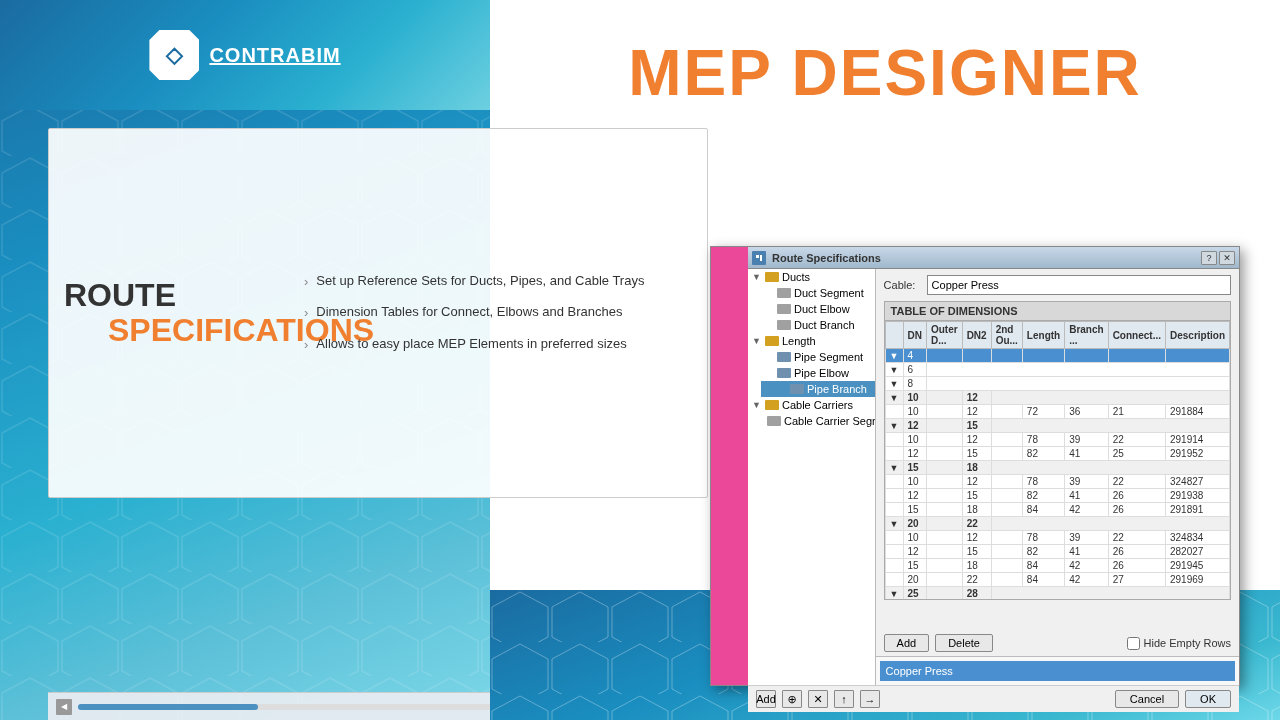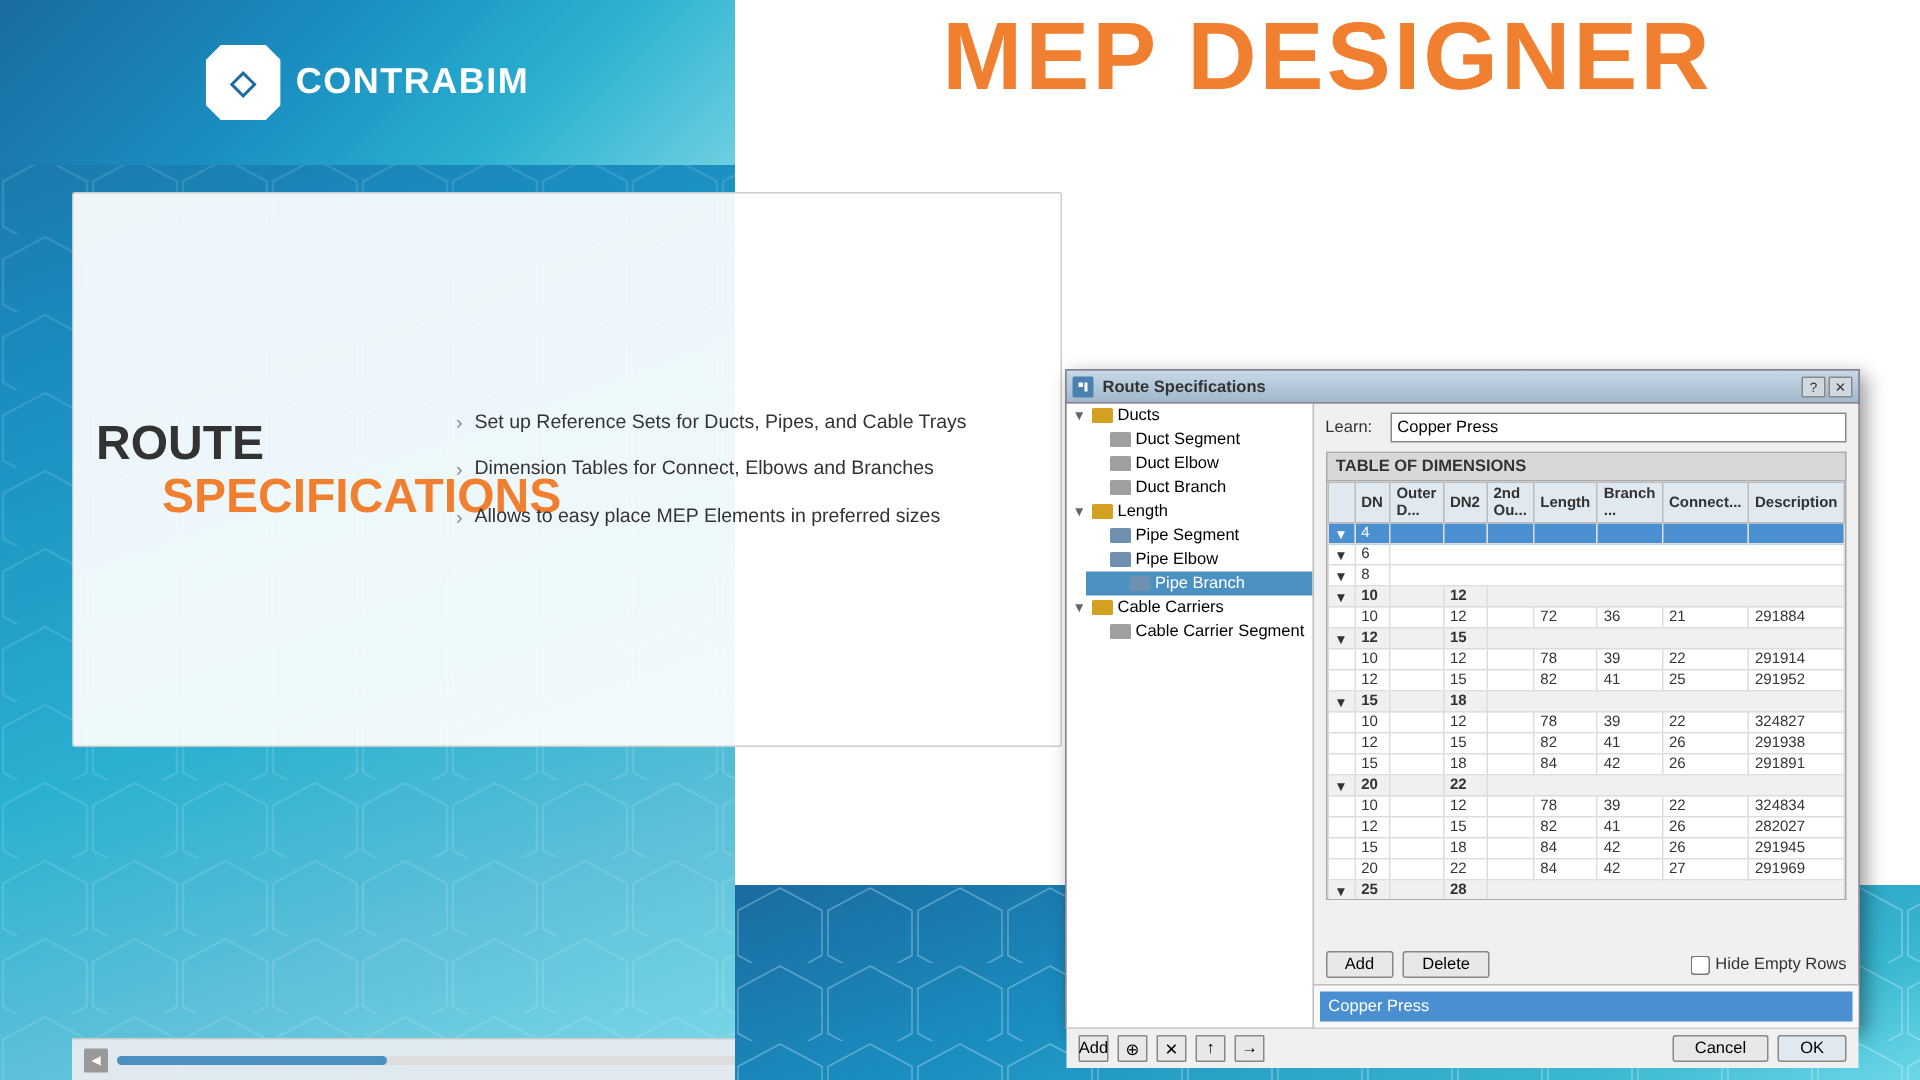--- a/index.html
+++ b/index.html
@@ -15,21 +15,21 @@
     .logo-icon {
       width: 50px; height: 50px;
       background: #fff;
       clip-path: polygon(20% 0%, 80% 0%, 100% 20%, 100% 80%, 80% 100%, 20% 100%, 0% 80%, 0% 20%);
       display: flex; align-items: center; justify-content: center;
     }
     .logo-inner {
       font-size: 22px; font-weight: 900; color: #1a6ba0;
     }
     .logo-text {
-      color: #fff; font-size: 24px; font-weight: 700; letter-spacing: 1px;
+      color: #fff; font-size: 20px; font-weight: 700; letter-spacing: 1px; text-decoration: underline;
     }
     .title-area {
       flex: 1;
       display: flex; align-items: center; justify-content: center;
     }
     .main-title {
       font-size: 64px; font-weight: 900; color: #f08030;
       letter-spacing: 2px;
     }
 
@@ -117,24 +117,25 @@
       bottom: 0; left: 490px;
       width: 790px; height: 130px;
       background: linear-gradient(160deg, #1a6ba0 0%, #1a8ec0 40%, #3ab8d0 80%, #6dd8e8 100%);
     }
 
     
     .dialog {
       position: absolute;
       top: 246px; left: 710px;
       width: 530px; height: 440px;
-      background: #4c1d95;
+      background: #ec4899;
       border: 1px solid #888;
       border-radius: 0;
       box-shadow: 4px 4px 12px rgba(0,0,0,0.4);
+      padding-left: 37px;
     }
     .dialog-titlebar {
       height: 22px;
       background: linear-gradient(180deg, #c8d8e8 0%, #a0b8cc 100%);
       display: flex; align-items: center; justify-content: space-between;
       padding: 0 4px;
       border-bottom: 1px solid #888;
     }
     .dialog-title-left {
       display: flex; align-items: center; gap: 6px;
@@ -348,21 +349,21 @@
 
 <div class="logo-area" style="position:absolute;top:0;left:0;width:490px;height:110px;display:flex;align-items:center;justify-content:center;">
   <div class="logo-box">
     <div class="logo-icon">
       <span class="logo-inner">◇</span>
     </div>
     <span class="logo-text">CONTRABIM</span>
   </div>
 </div>
 
-<div class="title-area" style="position:absolute;top:0;left:490px;width:790px;height:110px;display:flex;align-items:flex-start;justify-content:center;background:#fff;">
+<div class="title-area" style="position:absolute;top:0;left:490px;width:790px;height:110px;display:flex;align-items:flex-end;justify-content:center;background:#fff;">
   <span class="main-title">MEP DESIGNER</span>
 </div>
 
 <div class="slide-area">
   <div class="slide-content">
     <div class="slide-left">
       <div class="slide-route">ROUTE</div>
       <div class="slide-spec">SPECIFICATIONS</div>
     </div>
     <div class="slide-right">
@@ -483,21 +484,21 @@
       <div class="tree-item tree-indent1">
         <span class="tree-toggle"></span>
         <span class="tree-icon duct"></span>
         <span>Cable Carrier Segment</span>
       </div>
     </div>
 
     <div class="right-panel">
 
       <div class="name-row">
-        <span class="name-label">Learn:</span>
+        <span class="name-label">Cable:</span>
         <input class="name-input" type="text" value="Copper Press" style="">
       </div>
 
       <div class="table-section">
         <div class="table-header-bar">TABLE OF DIMENSIONS</div>
         <div class="table-scroll-wrap">
           <table class="dim-table">
             <thead>
               <tr>
                 <th style="width:14px;"></th>

